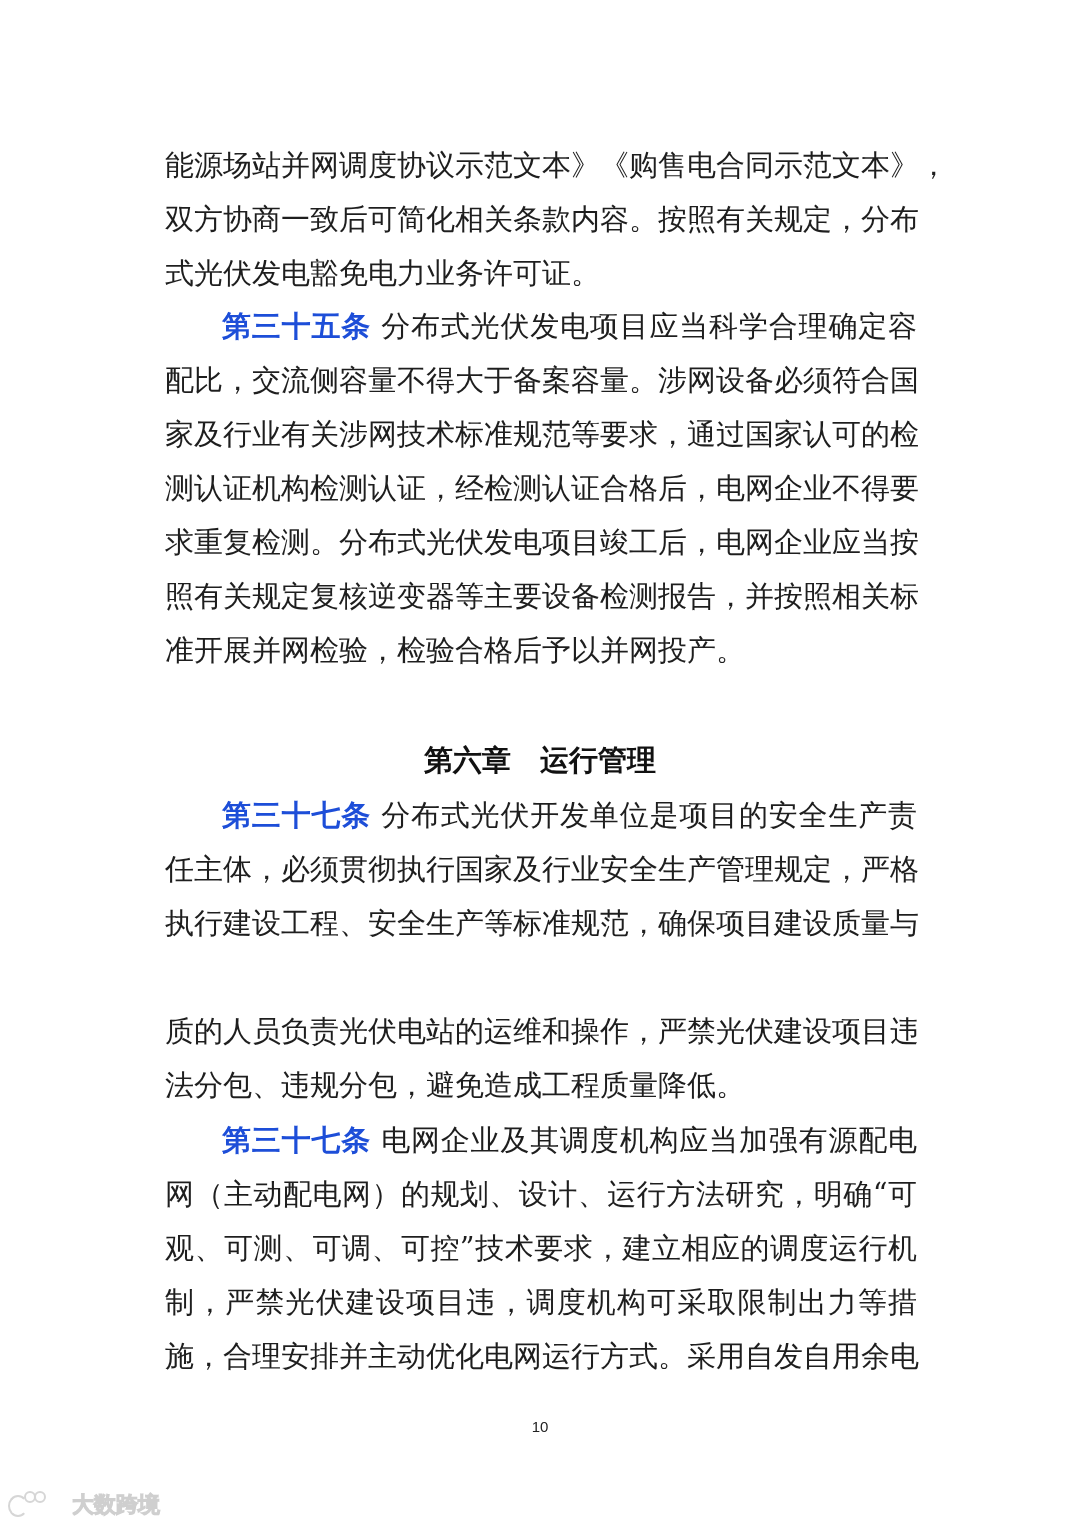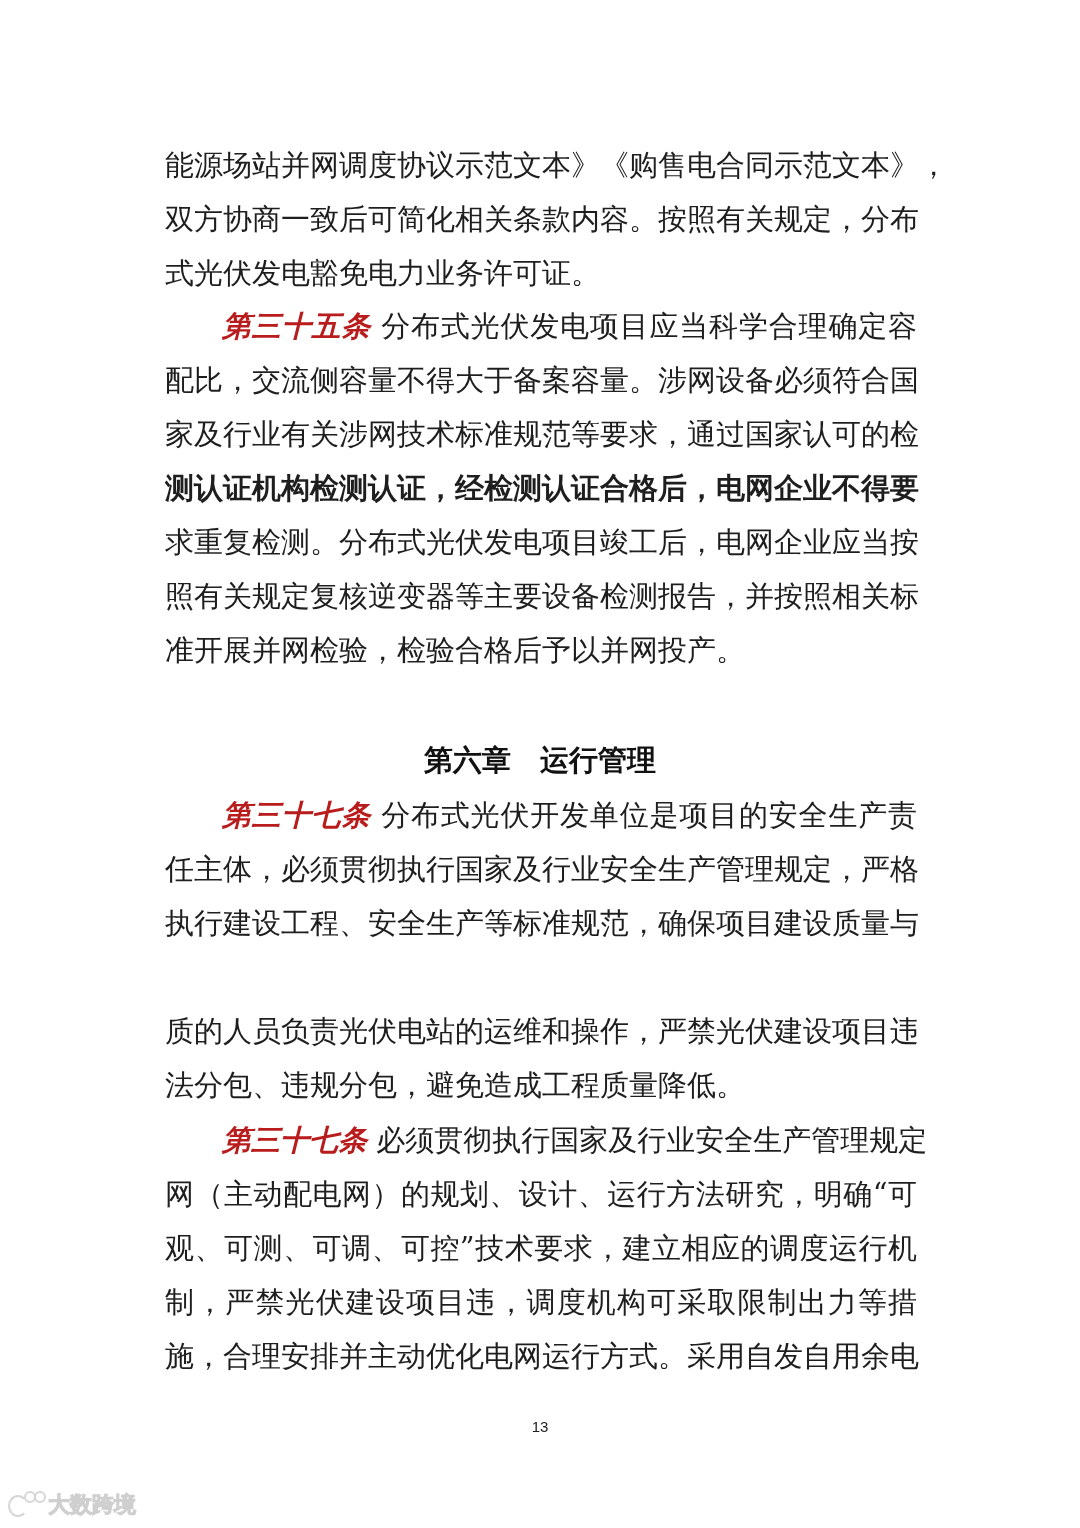--- a/index.html
+++ b/index.html
@@ -11,21 +11,21 @@
     width: 752px;
     font-family: "DejaVu Serif", "Liberation Serif", serif;
     font-size: 29px;
     line-height: 40px;
     color: #1e1e1e;
     white-space: nowrap;
     text-align: justify;
     text-align-last: justify;
   }
   .line.last { text-align-last: left; }
-  .line .bold { font-family: "DejaVu Sans", "Liberation Sans", sans-serif; font-weight: bold; color: #b91c1c; font-style: italic; }
+  .line .bold { font-family: "DejaVu Sans", "Liberation Sans", sans-serif; font-weight: bold; color: #1d4ed8; }
   .indent { left: 222px; width: 695px; }
   .chapter {
     position: absolute;
     left: 0; width: 1080px;
     top: 740px;
     text-align: center;
     font-family: "DejaVu Sans", "Liberation Sans", sans-serif;
     font-weight: bold;
     font-size: 29px;
     line-height: 40px;
@@ -37,21 +37,21 @@
     left: 0; width: 1080px;
     top: 1418px;
     text-align: center;
     font-family: "Liberation Sans", sans-serif;
     font-size: 15px;
     color: #222;
   }
   .watermark {
     position: absolute;
     left: 8px; top: 1490px;
-    display: flex; align-items: center; gap: 0;
+    display: flex; align-items: center; gap: 24px;
     color: #e6e6e6;
     font-family: "DejaVu Sans", sans-serif;
     font-size: 22px;
     font-weight: bold;
     -webkit-text-stroke: 1px #cfcfcf;
   }
   .wm-logo { width: 40px; height: 28px; position: relative; }
   .wm-logo span { position: absolute; border: 2px solid #d6d6d6; border-radius: 50%; }
 </style>
 </head>
@@ -62,46 +62,46 @@
   <div class="line" style="top:145px;">能源场站并网调度协议示范文本》《购售电合同示范文本》，</div>
   <div class="line" style="top:199px;">双方协商一致后可简化相关条款内容。按照有关规定，分布</div>
   <div class="line last" style="top:253px;">式光伏发电豁免电力业务许可证。</div>
 
   <div class="line indent" style="top:306px;">
     <span class="bold">第三十五条</span>
     <span>分布式光伏发电项目应当科学合理确定容</span>
   </div>
   <div class="line" style="top:360px;">配比，交流侧容量不得大于备案容量。涉网设备必须符合国</div>
   <div class="line" style="top:414px;">家及行业有关涉网技术标准规范等要求，通过国家认可的检</div>
-  <div class="line" style="top:468px;font-weight:bold;">测认证机构检测认证，经检测认证合格后，电网企业不得要</div>
+  <div class="line" style="top:468px;">测认证机构检测认证，经检测认证合格后，电网企业不得要</div>
   <div class="line" style="top:522px;">求重复检测。分布式光伏发电项目竣工后，电网企业应当按</div>
   <div class="line" style="top:576px;">照有关规定复核逆变器等主要设备检测报告，并按照相关标</div>
   <div class="line last" style="top:630px;">准开展并网检验，检验合格后予以并网投产。</div>
 
   <div class="chapter">第六章　运行管理</div>
 
   <div class="line indent" style="top:795px;">
     <span class="bold">第三十七条</span>
     <span>分布式光伏开发单位是项目的安全生产责</span>
   </div>
   <div class="line" style="top:849px;">任主体，必须贯彻执行国家及行业安全生产管理规定，严格</div>
   <div class="line" style="top:903px;">执行建设工程、安全生产等标准规范，确保项目建设质量与</div>
   <div class="line" style="top:1011px;">质的人员负责光伏电站的运维和操作，严禁光伏建设项目违</div>
   <div class="line last" style="top:1065px;">法分包、违规分包，避免造成工程质量降低。</div>
 
   <div class="line indent" style="top:1120px;">
     <span class="bold">第三十七条</span>
-    <span>必须贯彻执行国家及行业安全生产管理规定</span>
+    <span>电网企业及其调度机构应当加强有源配电</span>
   </div>
   <div class="line" style="top:1174px;">网（主动配电网）的规划、设计、运行方法研究，明确“可</div>
   <div class="line" style="top:1228px;">观、可测、可调、可控”技术要求，建立相应的调度运行机</div>
   <div class="line" style="top:1282px;">制，严禁光伏建设项目违，调度机构可采取限制出力等措</div>
   <div class="line" style="top:1336px;">施，合理安排并主动优化电网运行方式。采用自发自用余电</div>
 
-  <div class="pagenum">13</div>
+  <div class="pagenum">10</div>
 
   <div class="watermark">
     <div class="wm-logo">
       <span style="left:0; top:4px; width:16px; height:18px; border-right-color:transparent;"></span>
       <span style="left:16px; top:0; width:8px; height:8px;"></span>
       <span style="left:26px; top:0; width:8px; height:8px;"></span>
     </div>
     <span>大数跨境</span>
   </div>
 

